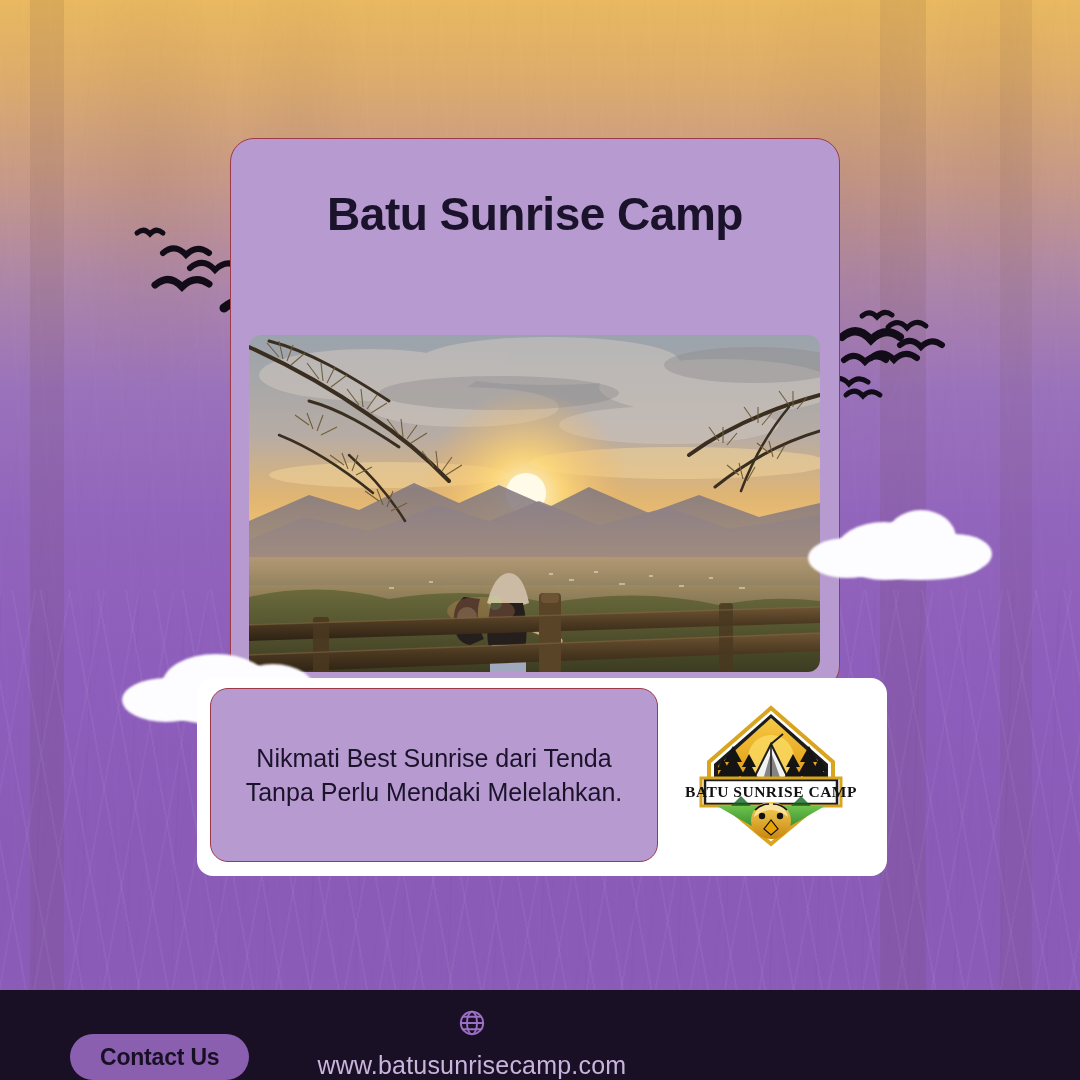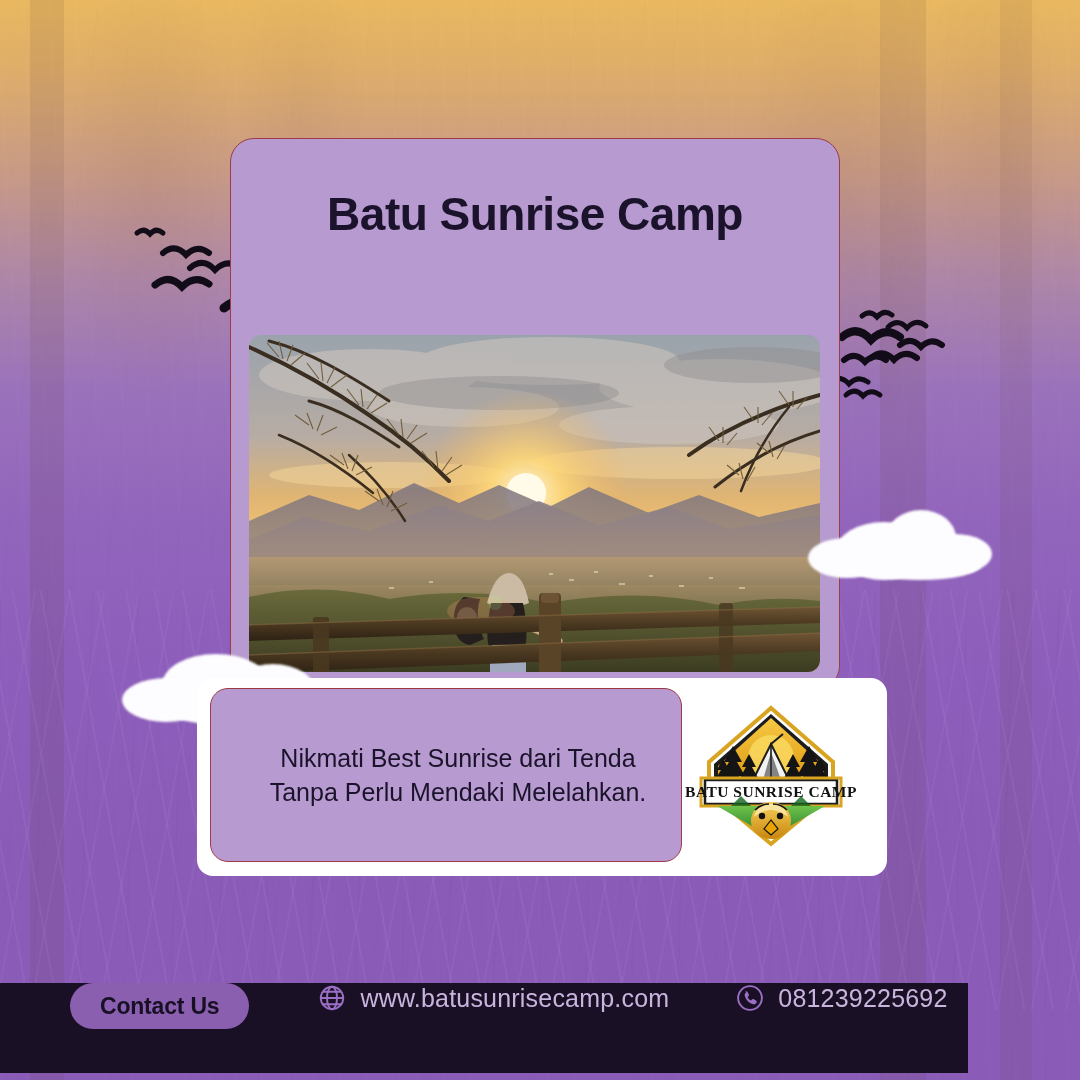--- a/index.html
+++ b/index.html
@@ -45,36 +45,36 @@
 
   
   .cloud{position:absolute;pointer-events:none;}
   .cloud span{position:absolute;background:#fdfcff;border-radius:50%;filter:blur(1px);}
 
   
   .white-panel{position:absolute;left:197px;top:678px;width:690px;height:198px;
     background:#ffffff;border-radius:16px;}
   .tagline-box{position:absolute;left:210px;top:688px;width:446px;height:172px;
     background:#b79bd0;border:1.5px solid #9d3a48;border-radius:18px;
-    display:flex;align-items:center;justify-content:center;padding-left:24px;}
+    display:flex;align-items:center;justify-content:center;}
   .tagline-text{width:92%;text-align:center;font-size:25px;line-height:1.36;color:#1b132b;
     font-family:"Liberation Sans",sans-serif;font-weight:400;}
 
   
   .logo-wrap{position:absolute;left:683px;top:700px;width:176px;height:152px;}
   .logo-wrap svg{display:block;width:100%;height:100%;}
 
   
-  .footer{position:absolute;left:0;bottom:7px;width:968px;height:90px;background:#1a1026;
-    display:flex;align-items:flex-start;}
+  .footer{position:absolute;left:0;bottom:0;width:1080px;height:90px;background:#1a1026;
+    display:flex;align-items:flex-end;}
   .contact-pill{margin-left:70px;height:46px;padding:0 30px;border-radius:23px;background:#8b5faf;
     display:flex;align-items:center;justify-content:center;}
   .contact-pill span{font-size:23px;font-weight:800;color:#170f24;letter-spacing:-.2px;}
   .foot-item{display:flex;align-items:center;gap:13px;}
-  .foot-item.web{margin-left:68px;}
+  .foot-item.web{margin-left:68px;flex-direction:column;}
   .foot-item.tel{margin-left:66px;}
   .foot-item .txt{font-size:25px;color:#c9b4dd;letter-spacing:.2px;}
   .foot-ico{width:30px;height:30px;flex:0 0 30px;}
   .foot-ico svg{display:block;width:30px;height:30px;}
 </style>
 </head>
 <body>
 
 <div class="poster">
 
@@ -351,24 +351,15 @@
       <span class="foot-ico">
         <svg viewBox="0 0 24 24" fill="none" stroke="#9b6fc4" stroke-width="1.5">
           <circle cx="12" cy="12" r="9"></circle>
           <ellipse cx="12" cy="12" rx="4" ry="9"></ellipse>
           <path d="M3 12h18M4.5 7h15M4.5 17h15"></path>
         </svg>
       </span>
       <span class="txt">www.batusunrisecamp.com</span>
     </div>
 
-    <div class="foot-item tel">
-      <span class="foot-ico">
-        <svg viewBox="0 0 24 24">
-          <circle cx="12" cy="12" r="9.5" fill="none" stroke="#9b6fc4" stroke-width="1.5"></circle>
-          <path d="M8.2 6.8c.7-.4 1.5-.2 1.9.5l.9 1.6c.3.6.2 1.3-.3 1.7l-.6.5c.5 1.3 1.5 2.3 2.8 2.8l.5-.6c.4-.5 1.1-.6 1.7-.3l1.6.9c.7.4.9 1.2.5 1.9-.5.9-1.6 1.4-2.6 1.1-3.3-.9-5.9-3.5-6.8-6.8-.3-1 .2-2.1 1.1-2.6z" fill="#9b6fc4"></path>
-        </svg>
-      </span>
-      <span class="txt">081239225692</span>
-    </div>
   </div>
 
 </div>
 
 </body></html>

